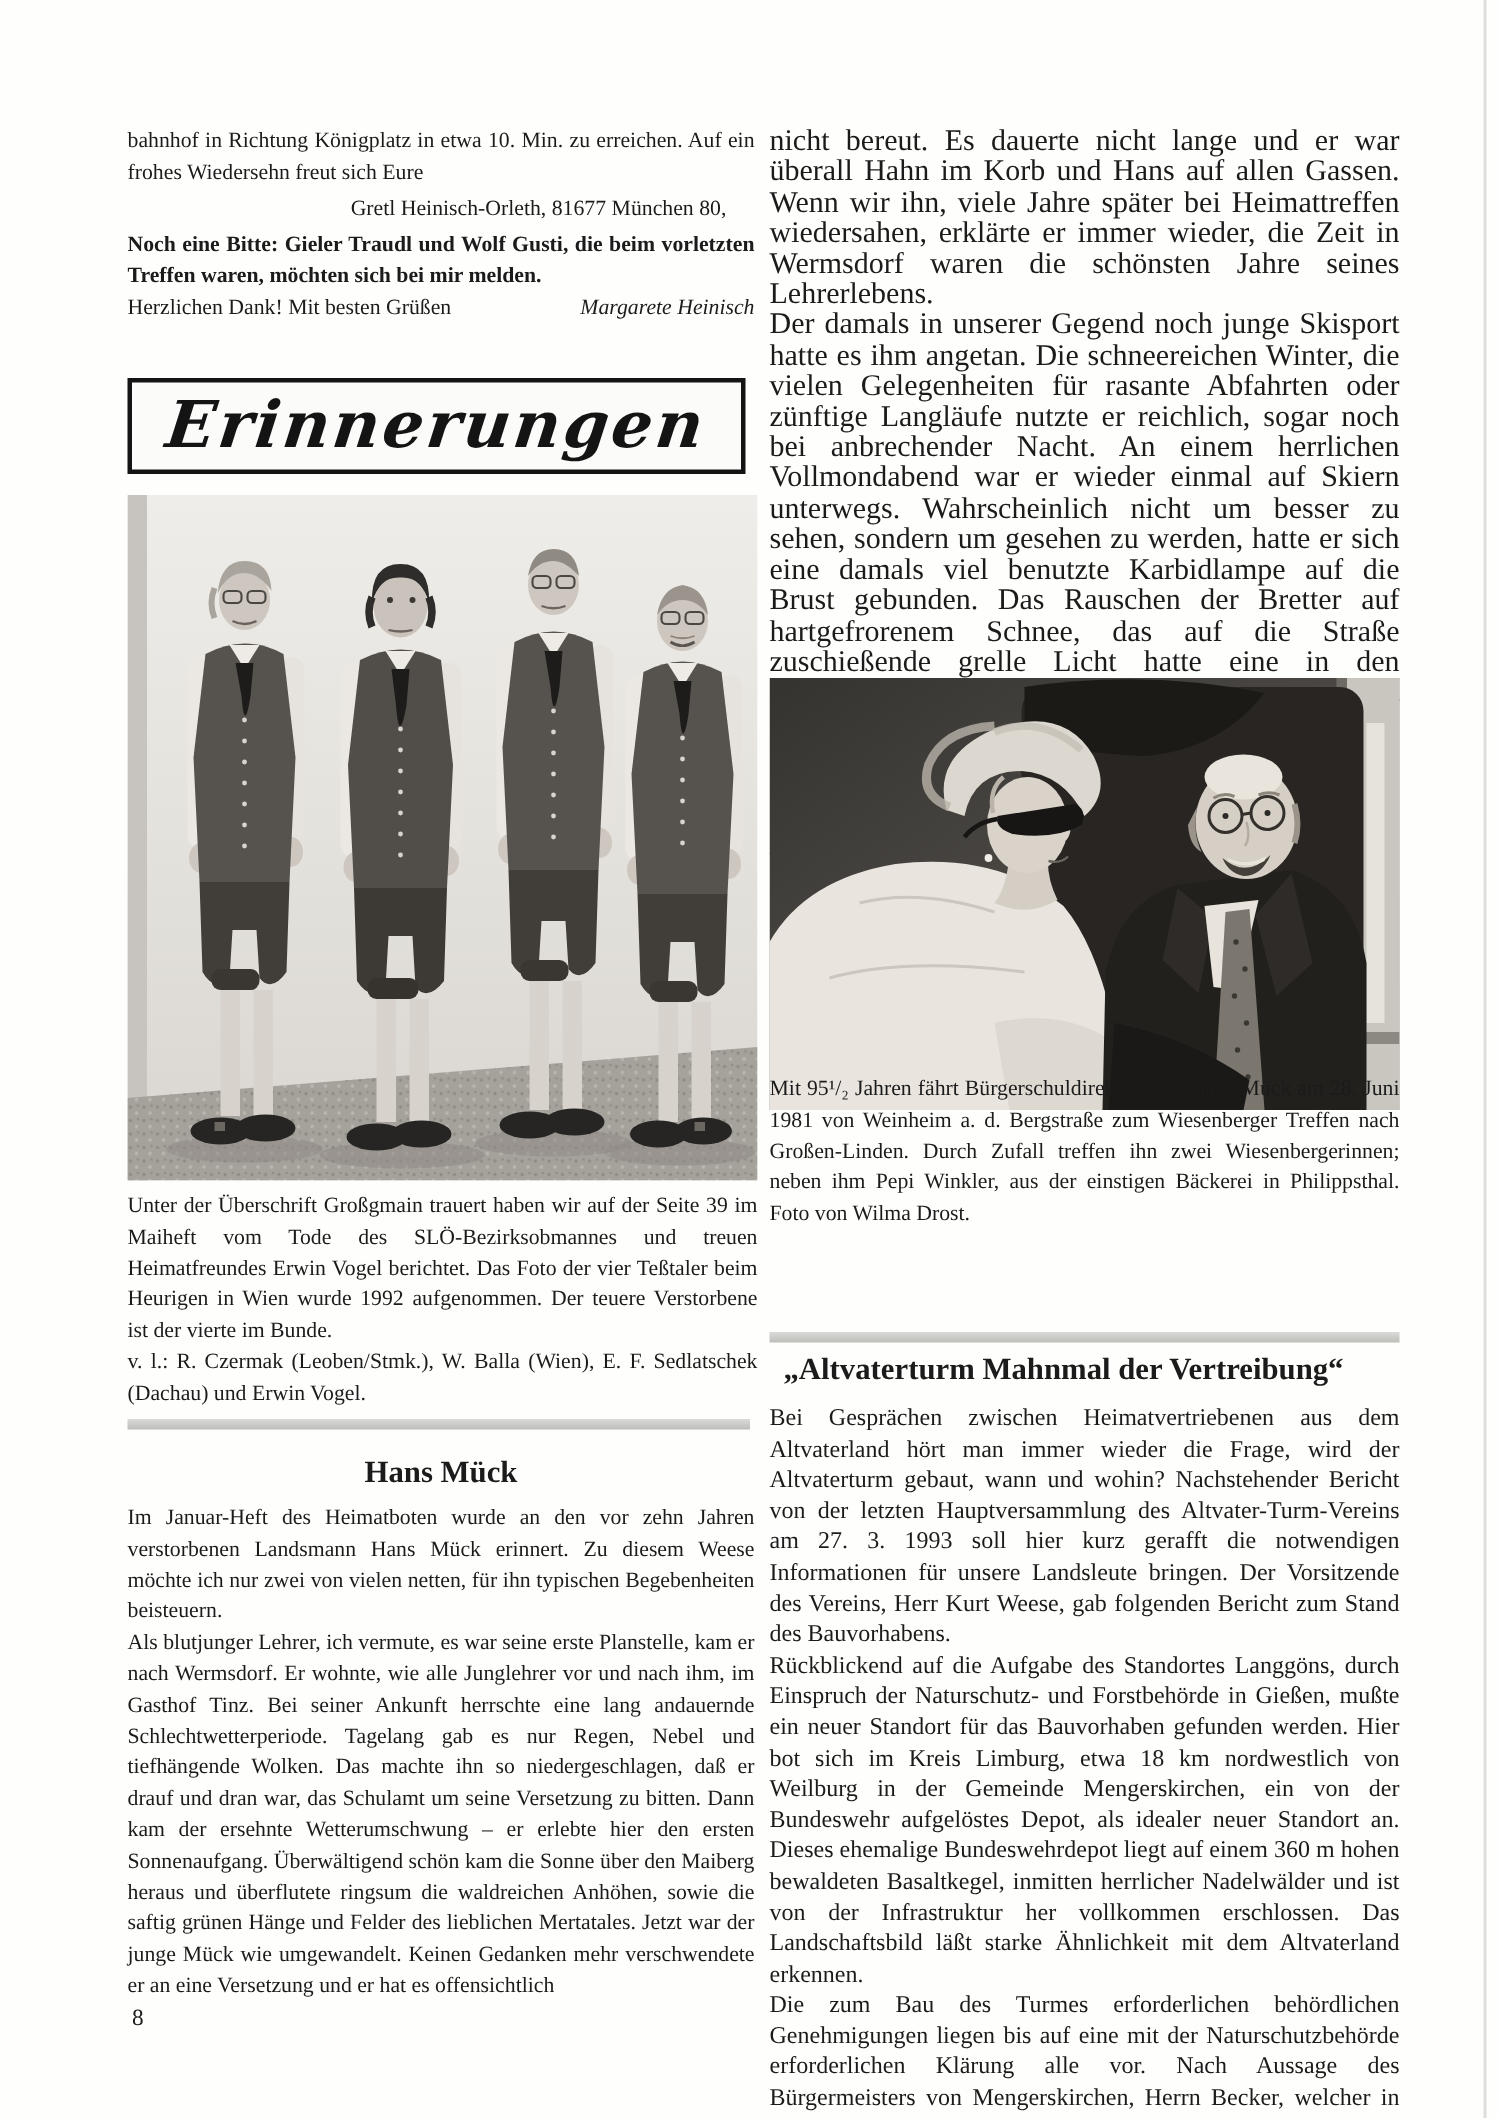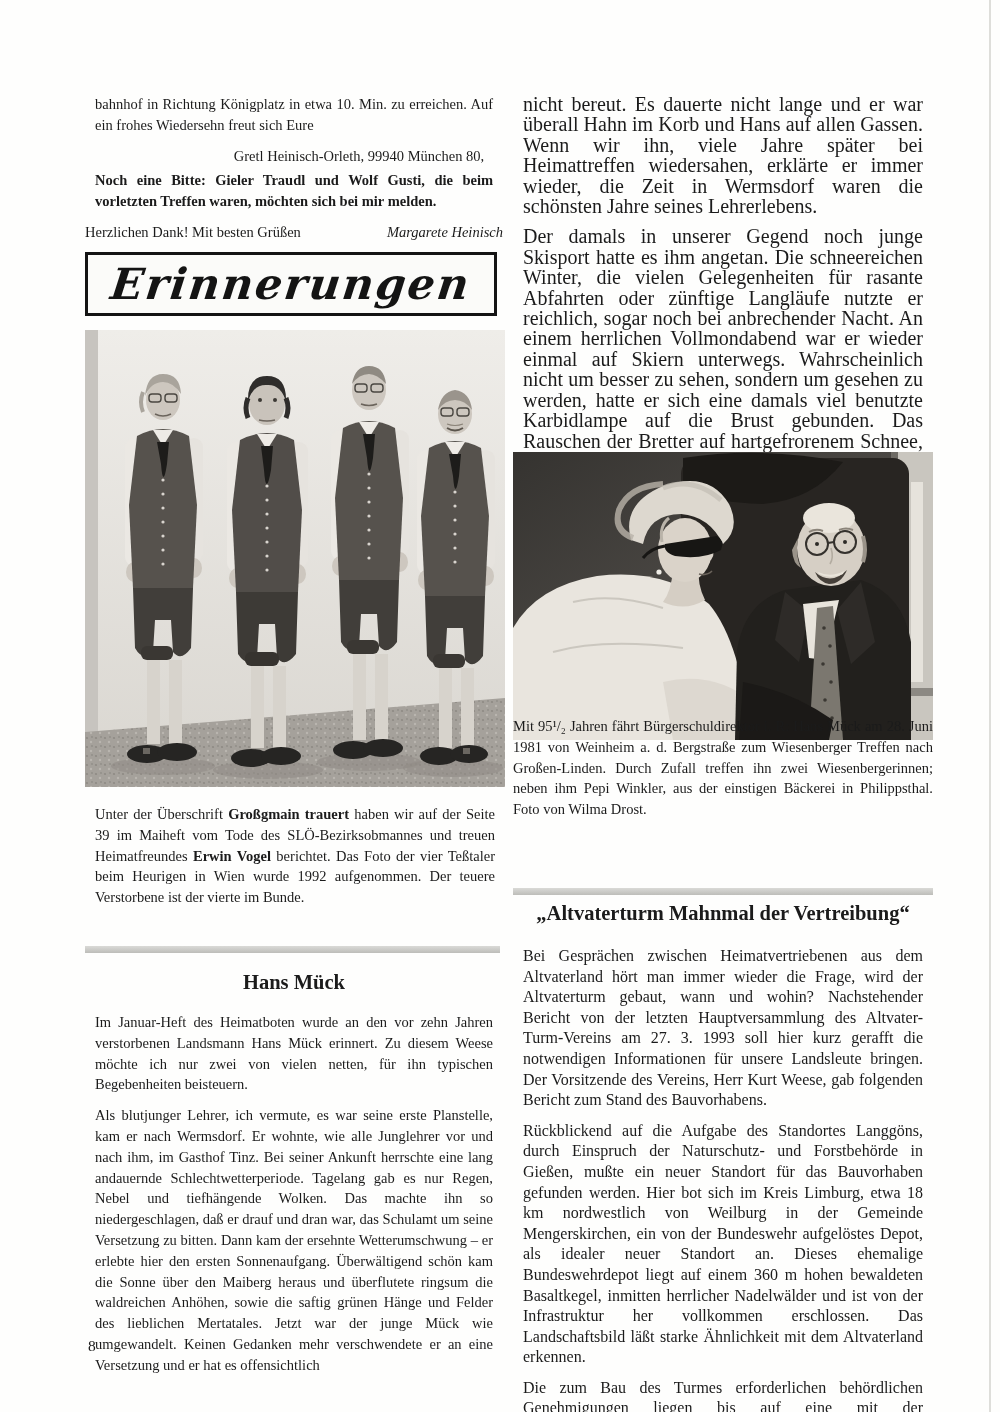--- a/index.html
+++ b/index.html
@@ -4,22 +4,22 @@
 <style>
   html,body { margin:0; padding:0; background:#ffffff; }
   .page {
     position:relative; width:1000px; height:1412px;
     background:#fefefdl; background-color:#fefefd;
     font-family:"Liberation Serif","DejaVu Serif",serif;
     color:#1b1b1b; overflow:hidden;
   }
   .abs { position:absolute; }
   .text-body { font-size:14.5px; line-height:20.8px; text-align:justify; }
-  .text-body p { margin:10px; }
-  .bold { font-weight:bold; }
+  .text-body p { margin:0; }
+  .bold { font-weight:normal; }
   .italic { font-style:italic; }
 
   
   .intro { left:85px; top:84px; width:418px; }
   .intro .address { text-align:center; padding-left:130px; margin-top:3px; }
   .intro .request { margin-top:4px;font-weight:bold; }
   .intro .thanks-line { display:flex; justify-content:space-between; }
 
   
   .banner {
@@ -44,21 +44,21 @@
   
   .rule { height:7px; background:linear-gradient(180deg,#dadad7,#bdbdb9); }
   .rule-left  { left:85px;  top:946px; width:415px; }
   .rule-right { left:513px; top:888px; width:420px; }
 
   
   .section-heading {
     font-size:20.5px; font-weight:bold; text-align:center; line-height:1.2;
   }
   .heading-muck      { left:85px;  top:970px; width:418px; }
-  .heading-altvater  { left:513px; top:901px; width:420px; }
+  .heading-altvater  { left:499px; top:901px; width:420px; }
 
   
   .right-top      { left:513px; top:84px;   width:420px; }
   .muck-body      { left:85px;  top:1002px; width:418px; }
   .altvater-body  { left:513px; top:936px;  width:420px; }
 
   .credit-inline { display:inline-block; padding-left:20px; white-space:nowrap; }
 
   .page-number { left:88px; top:1337px; font-size:15.5px; }
 
@@ -66,21 +66,21 @@
   .scan-line { left:989px; top:0; width:2px; height:1412px; background:#dededa; }
 </style>
 </head>
 <body>
 
 <div class="page">
 
   <div class="abs intro text-body">
     <p><span>bahnhof in Richtung Königplatz in etwa 10. Min. zu erreichen.</span> <span>Auf ein frohes Wiedersehn freut sich Eure</span></p>
     <div class="address">
-      <div>Gretl Heinisch-Orleth, 99940 München 80,</div>
+      <div>Gretl Heinisch-Orleth, 81677 München 80,</div>
     </div>
     <p class="request">Noch eine Bitte: Gieler Traudl und Wolf Gusti, die beim vorletzten Treffen waren, möchten sich bei mir melden.</p>
     <div class="thanks-line">
       <span>Herzlichen Dank! Mit besten Grüßen</span>
       <span class="italic">Margarete Heinisch</span>
     </div>
   </div>
 
   <div class="abs banner">
     <span class="banner-title">Erinnerungen</span>
@@ -221,20 +221,21 @@
         <rect x="356" y="78" width="12" height="8" rx="3" fill="none" stroke="#4a4742" stroke-width="1.4"></rect>
         <rect x="372" y="78" width="12" height="8" rx="3" fill="none" stroke="#4a4742" stroke-width="1.4"></rect>
         <path d="M362,98 Q370,103 378,98" stroke="#5a544c" stroke-width="1.8" fill="none"></path>
         <path d="M362,94 Q370,97 378,94" stroke="#8a8378" stroke-width="1.2" fill="none"></path>
       </g>
     </svg>
   </div>
 
   <div class="abs caption-left text-body">
     <p><span>Unter der Überschrift </span><span class="bold">Großgmain trauert</span><span> haben wir auf der Seite 39 im Maiheft vom Tode des SLÖ-Bezirksobmannes und treuen Heimatfreundes </span><span class="bold">Erwin Vogel</span><span> berichtet. Das Foto der vier Teßtaler beim Heurigen in Wien wurde 1992 aufgenommen. Der teuere Verstorbene ist der vierte im Bunde.</span></p>
+    <p><span>v. l.: R. Czermak (Leoben/Stmk.), W. Balla (Wien), E. F. Sedlatschek (Dachau) und </span><span class="bold">Erwin Vogel.</span></p>
   </div>
 
   <div class="abs rule rule-left"></div>
 
   <div class="abs section-heading heading-muck">Hans Mück</div>
 
   <div class="abs muck-body text-body">
     <p>Im Januar-Heft des Heimatboten wurde an den vor zehn Jahren verstorbenen Landsmann Hans Mück erinnert. Zu diesem Weese möchte ich nur zwei von vielen netten, für ihn typischen Begebenheiten beisteuern.</p>
     <p>Als blutjunger Lehrer, ich vermute, es war seine erste Planstelle, kam er nach Wermsdorf. Er wohnte, wie alle Junglehrer vor und nach ihm, im Gasthof Tinz. Bei seiner Ankunft herrschte eine lang andauernde Schlechtwetterperiode. Tagelang gab es nur Regen, Nebel und tiefhängende Wolken. Das machte ihn so niedergeschlagen, daß er drauf und dran war, das Schulamt um seine Versetzung zu bitten. Dann kam der ersehnte Wetterumschwung – er erlebte hier den ersten Sonnenaufgang. Überwältigend schön kam die Sonne über den Maiberg heraus und überflutete ringsum die waldreichen Anhöhen, sowie die saftig grünen Hänge und Felder des lieblichen Mertatales. Jetzt war der junge Mück wie umgewandelt. Keinen Gedanken mehr verschwendete er an eine Versetzung und er hat es offensichtlich</p>
   </div>

